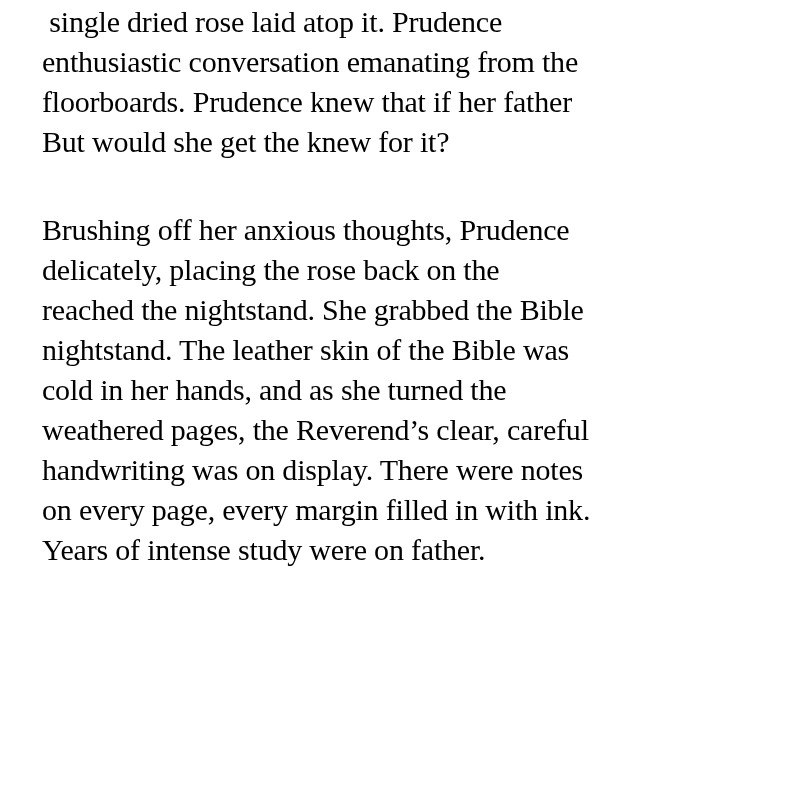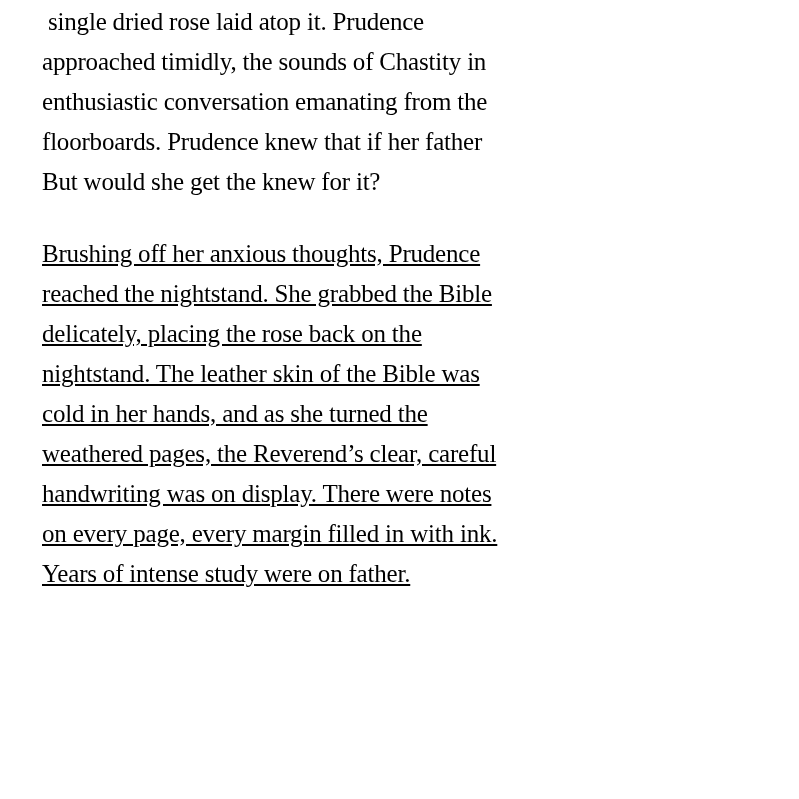--- a/index.html
+++ b/index.html
@@ -9,50 +9,48 @@
     width: 799px;
     height: 799px;
     overflow: hidden;
   }
   .doc {
     box-sizing: border-box;
     width: 799px;
     height: 718px;
     padding: 2px 30px 0 42px;
     font-family: "Liberation Serif", "DejaVu Serif", serif;
-    font-size: 25px;
+    font-size: 30px;
     line-height: 40px;
     color: #000000;
     letter-spacing: -0.2px;
   }
   .para + .para {
-    margin-top: 32px; 
-    text-decoration: underline;
+    margin-top: 48px; 
   }
   .line {
     white-space: pre; 
   }
 </style>
 </head>
 <body>
 
 <div class="doc">
 
   <div class="para">
     <div class="line"> single dried rose laid atop it. Prudence</div>
-    <div class="line">approached timidly, the sounds of Chastity in</div>
     <div class="line">enthusiastic conversation emanating from the</div>
     <div class="line">floorboards. Prudence knew that if her father</div>
     <div class="line">But would she get the knew for it?</div>
   </div>
 
   <div class="para">
     <div class="line">Brushing off her anxious thoughts, Prudence</div>
+    <div class="line">delicately, placing the rose back on the</div>
     <div class="line">reached the nightstand. She grabbed the Bible</div>
-    <div class="line">delicately, placing the rose back on the</div>
     <div class="line">nightstand. The leather skin of the Bible was</div>
     <div class="line">cold in her hands, and as she turned the</div>
     <div class="line">weathered pages, the Reverend’s clear, careful</div>
     <div class="line">handwriting was on display. There were notes</div>
     <div class="line">on every page, every margin filled in with ink.</div>
     <div class="line">Years of intense study were on father.</div>
   </div>
 
 
 </div>

